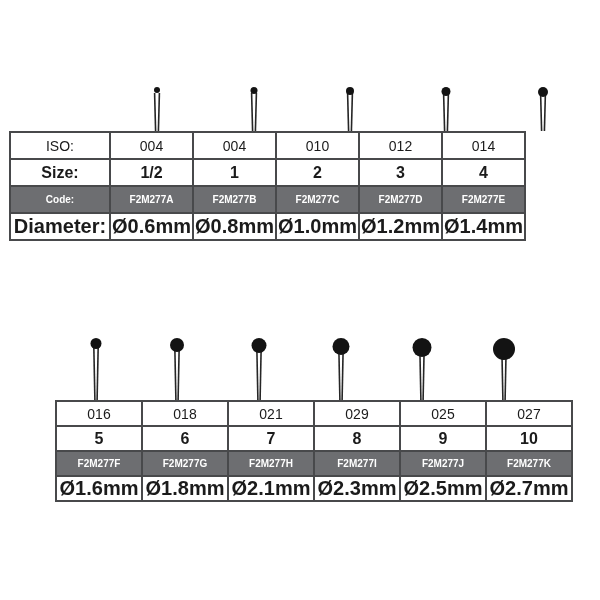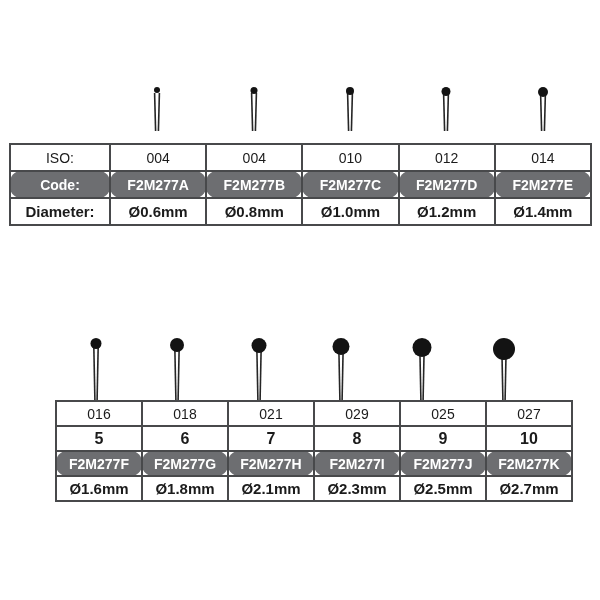--- a/index.html
+++ b/index.html
@@ -20,36 +20,35 @@
   }
   table.spec td {
     border:2px solid #48494b;
     text-align:center;
     vertical-align:middle;
     font-size:14px;
     color:#1b1b1b;
     overflow:hidden;
     white-space:nowrap;
   }
-  .top-table { left:9px; top:143px; width:583px; }
+  .top-table { left:9px; top:131px; width:517px; }
   .top-table td { height:27px; }
   .bottom-table { left:55px; top:400px; width:518px; }
   .bottom-table td { height:25px; }
 
   td.lbl { font-size:15px; }
   tr.row-iso td { font-weight:normal; }
   tr.row-size td { font-weight:bold; font-size:16px; }
   tr.row-code td {
     background:#6d6e71;
     color:#ffffff;
     font-weight:bold;
-    font-size:14px;
-    border-radius:11px;
-  }
-  tr.row-diam td { font-weight:bold; font-size:15px; }
+    font-size:10px;
+  }
+  tr.row-diam td { font-weight:bold; font-size:20px; }
 
   .bur { position:absolute; }
   .bur svg line { stroke:#262626; stroke-width:1.6; fill:none; }
   .bur svg circle { fill:#131313; }
 </style>
 </head>
 <body>
 
 <div class="stage">
 
@@ -100,20 +99,28 @@
     </colgroup>
     <tbody>
         <tr class="row-iso">
       <td class="lbl">ISO:</td>
       <td>004</td>
       <td>004</td>
       <td>010</td>
       <td>012</td>
       <td>014</td>
     </tr>
+    <tr class="row-size">
+      <td class="lbl">Size:</td>
+      <td>1/2</td>
+      <td>1</td>
+      <td>2</td>
+      <td>3</td>
+      <td>4</td>
+    </tr>
     <tr class="row-code">
       <td class="lbl">Code:</td>
       <td>F2M277A</td>
       <td>F2M277B</td>
       <td>F2M277C</td>
       <td>F2M277D</td>
       <td>F2M277E</td>
     </tr>
     <tr class="row-diam">
       <td class="lbl">Diameter:</td>

